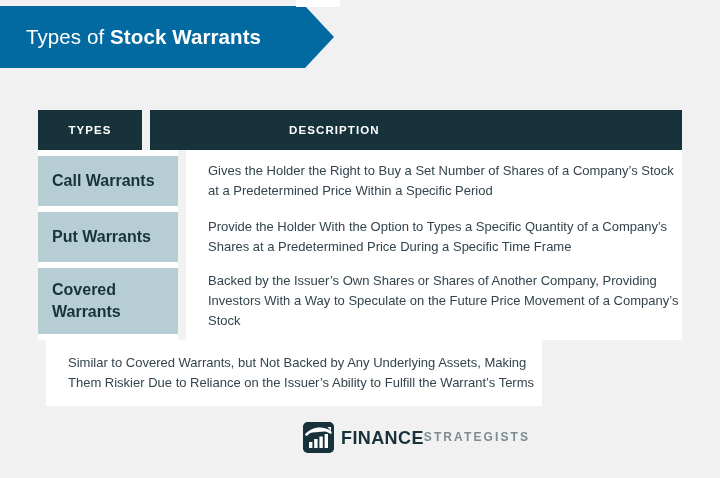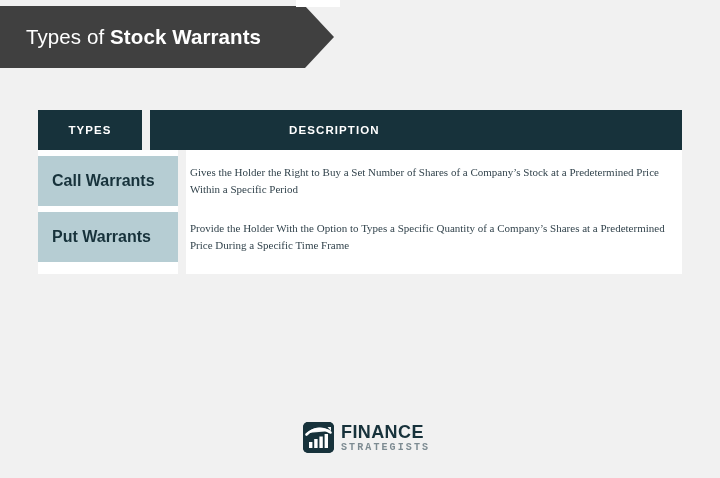--- a/index.html
+++ b/index.html
@@ -32,21 +32,21 @@
     background: #f1f1f1;
   }
 
   
   .banner {
     position: absolute;
     left: 0;
     top: 6px;
     height: 62px;
     width: 334px;
-    background: #404040;
+    background: #0369a1;
     -webkit-clip-path: polygon(0 0, 305px 0, 334px 31px, 305px 62px, 0 62px);
     clip-path: polygon(0 0, 305px 0, 334px 31px, 305px 62px, 0 62px);
     display: flex;
     align-items: center;
   }
   .banner-text {
     color: #ffffff;
     font-size: 20.5px;
     letter-spacing: 0.1px;
     padding-left: 26px;
@@ -110,27 +110,26 @@
     align-items: center;
     padding: 0 14px;
     box-sizing: border-box;
     line-height: 1.35;
   }
   .t-body .c-desc {
     width: 496px;
     margin-left: 8px;
     background: #ffffff;
     color: #33444d;
-    font-size: 11px;
+    font-size: 13px;
     line-height: 1.52;
     display: flex;
     align-items: center;
-    padding: 0 0 0 4px;
+    padding: 0 0 0 22px;
     box-sizing: border-box;
-    font-family: Liberation Serif, serif;
   }
 
   .gap {
     height: 6px;
     background: transparent;
   }
   .gap .g-left  { width: 140px; height: 6px; background: #ffffff; }
   .gap .g-right { width: 496px; height: 6px; margin-left: 8px; background: #ffffff; }
   .gap { display: flex; }
 
@@ -154,37 +153,35 @@
     width: 31px;
     height: 31px;
     border-radius: 5px;
     background: #17323b;
     position: relative;
     overflow: hidden;
     flex: none;
   }
   .logo-words {
     display: flex;
-    flex-direction: column;
     justify-content: flex-end;
     line-height: 1;
   }
   .logo-name {
     font-size: 18px;
     font-weight: 700;
     color: #17323b;
     letter-spacing: 0.4px;
   }
   .logo-sub {
-    font-size: 10px;
+    font-size: 12px;
     font-weight: 700;
     color: #7d8b92;
     letter-spacing: 2.1px;
     margin-top: 2px;
-    font-family: Liberation Mono, monospace;
   }
 </style>
 </head>
 <body>
 
 <div class="canvas">
 
   <div class="page-card"></div>
 
   <div class="banner">
@@ -223,27 +220,36 @@
       <div class="c-desc">
           <span class="desc-text">Provide the Holder With the Option to Types a Specific Quantity of a Company’s Shares at a Predetermined Price During a Specific Time Frame</span>
         </div>
     </div>
 
     <div class="gap">
         <div class="g-left"></div>
         <div class="g-right"></div>
       </div>
 
+    <div class="t-row t-body r3">
+      <div class="c-type">Covered Warrants</div>
+      <div class="c-desc">
+          <span class="desc-text">Backed by the Issuer’s Own Shares or Shares of Another Company, Providing Investors With a Way to Speculate on the Future Price Movement of a Company’s Stock</span>
+        </div>
+    </div>
 
     <div class="gap">
         <div class="g-left"></div>
         <div class="g-right"></div>
       </div>
 
     <div class="t-row t-body r4">
+      <div class="c-desc">
+          <span class="desc-text">Similar to Covered Warrants, but Not Backed by Any Underlying Assets, Making Them Riskier Due to Reliance on the Issuer’s Ability to Fulfill the Warrant’s Terms</span>
+        </div>
     </div>
 
   </div>
 
   <div class="logo">
     <div class="logo-mark">
       <svg width="31" height="31" viewBox="0 0 31 31" aria-hidden="true">
         <rect x="0" y="0" width="31" height="31" rx="5" fill="#17323b"></rect>
         <path d="M4 11 C11 4, 21 4, 28 9 L28 5 L24.5 5 L28 9 Z" fill="#ffffff" opacity="0.95"></path>
         <path d="M3.5 12.5 C10.5 5.5, 20.5 5.5, 27.5 10.5" stroke="#ffffff" stroke-width="2.6" fill="none" stroke-linecap="round"></path>

